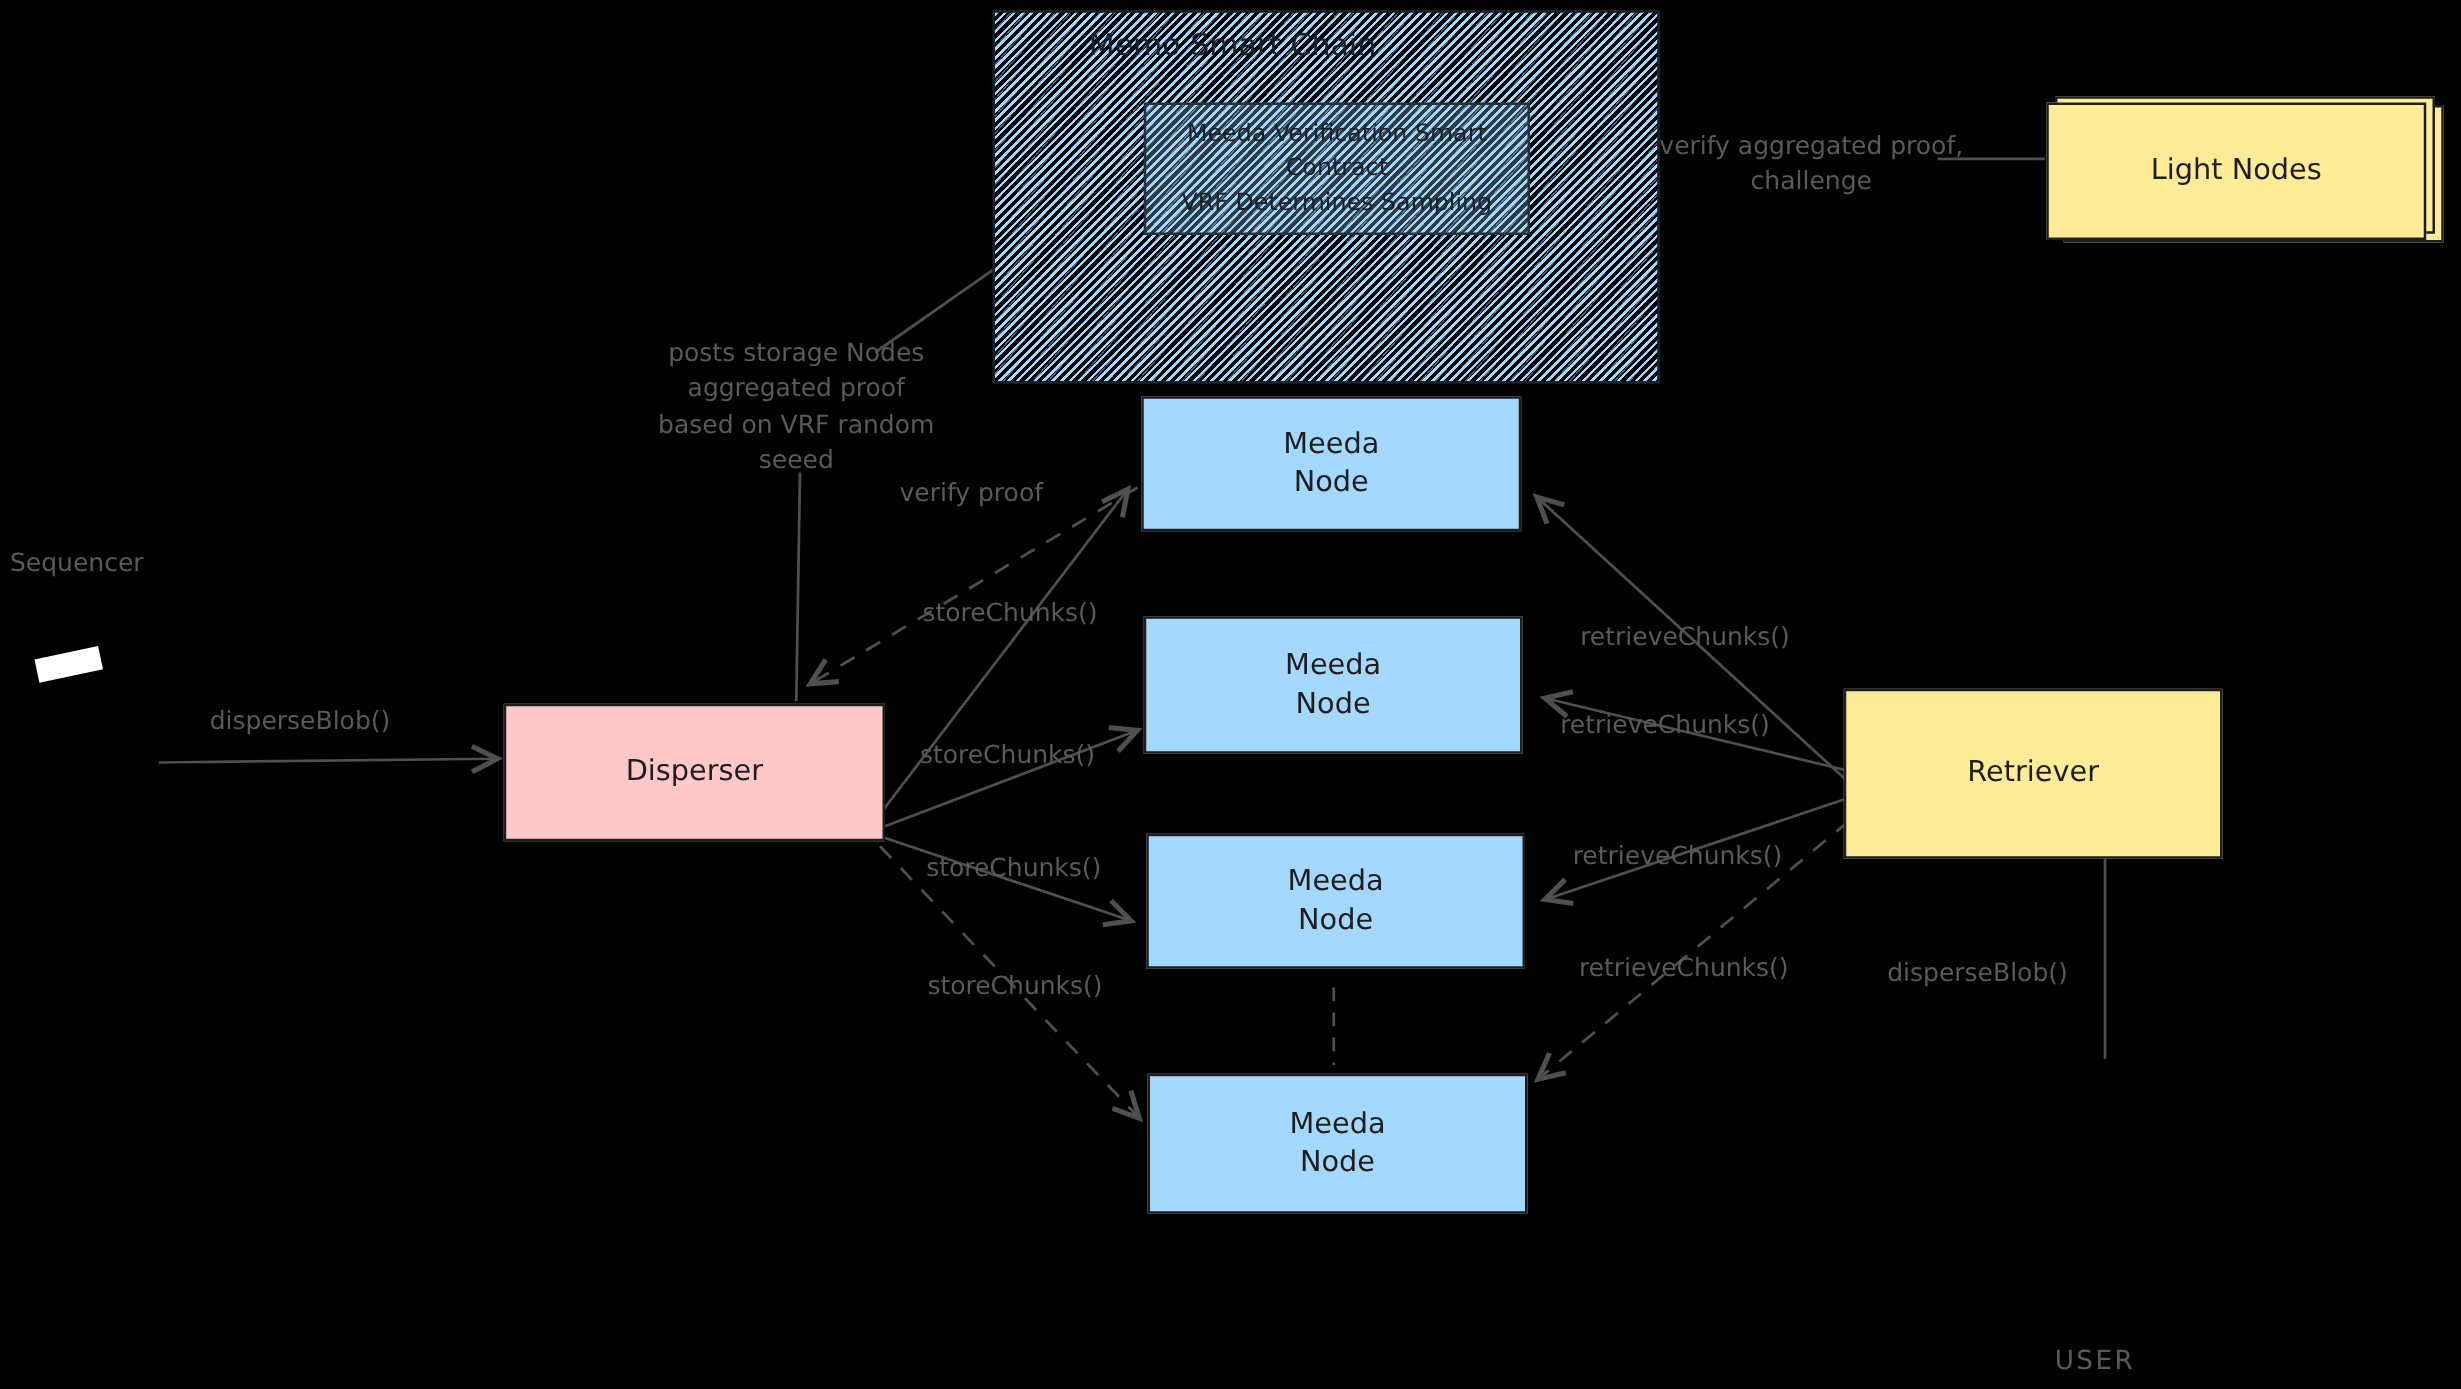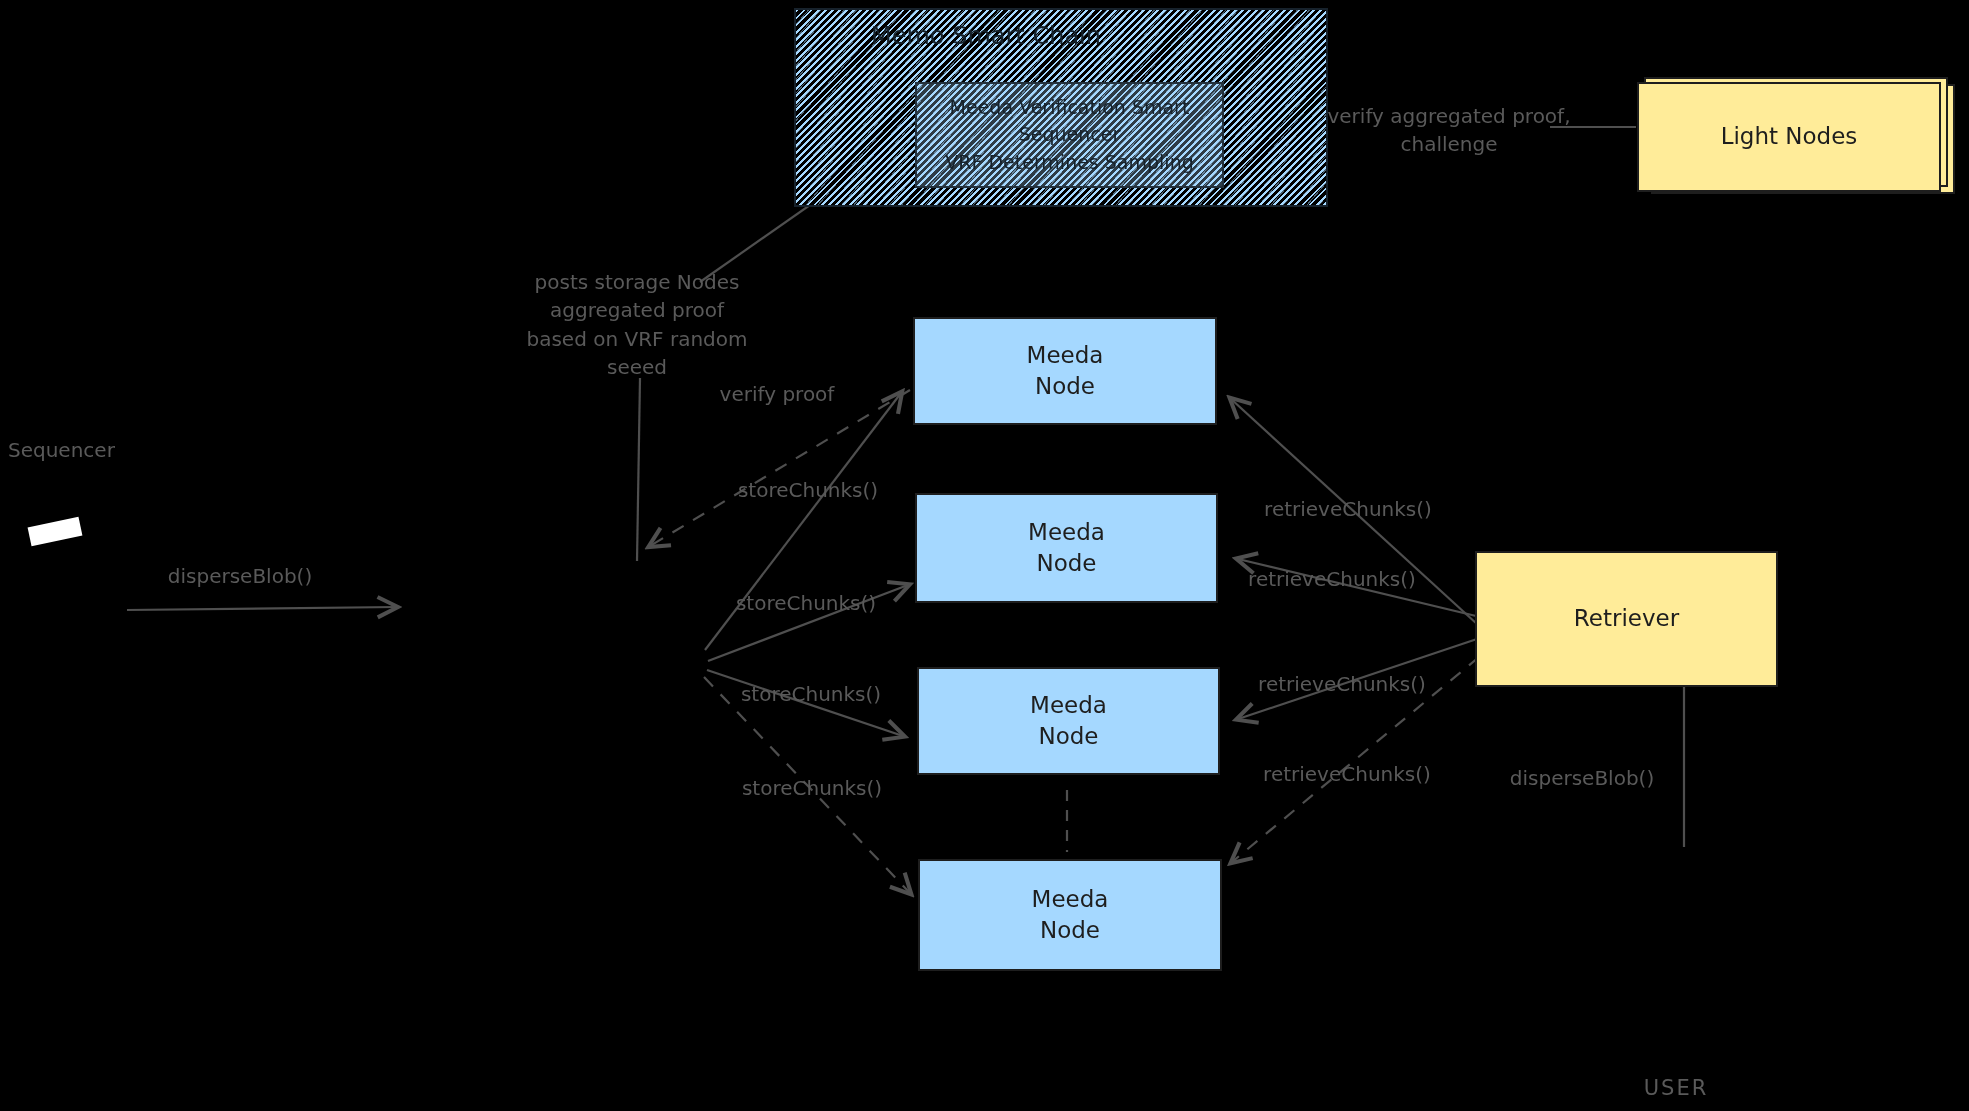--- a/index.html
+++ b/index.html
@@ -14,21 +14,21 @@
   }
   .blue{background:#a5d8ff;}
   .pink{background:#ffc9c9;}
   .yellow{background:#ffec99;}
   .pre{white-space:pre-line;}
   .label{
     position:absolute;color:#5a5a5a;font-size:20px;line-height:1.4;
     text-align:center;white-space:pre-line;
   }
   .hatch{
-    position:absolute;left:794px;top:8px;width:534px;height:199px;
+    position:absolute;left:794px;top:8px;width:534px;height:299px;
     border:2.5px solid #17222c;box-sizing:border-box;
     background-color:#000;
     background-image:
       repeating-linear-gradient(135deg,#a5d8ff 0px,#a5d8ff 2px,transparent 2px,transparent 5px),
       repeating-linear-gradient(131deg,rgba(165,216,255,.45) 0px,rgba(165,216,255,.45) 1px,transparent 1px,transparent 9px);
   }
   .hatch-title{
     position:absolute;left:40px;top:12px;width:300px;
     color:#14202a;font-size:24px;text-align:center;
   }
@@ -74,33 +74,36 @@
       <path d="M1479,657 L1232,862" stroke-dasharray="13 11" marker-end="url(#ah)"></path>
       <path d="M1684,662 L1684,847"></path>
       <path d="M1302,127 L1240,127" marker-end="url(#ah)"></path>
       <path d="M1550,127 L1636,127"></path>
     </g>
   </svg>
 
   <div class="hatch">
     <div class="hatch-title">Memo Smart Chain</div>
     <div class="contract pre">Meeda Verification Smart
-Sequencer
+Contract
 VRF Determines Sampling</div>
   </div>
 
   <div class="card" style="left:1651px;top:84px;"></div>
   <div class="card" style="left:1644px;top:77px;"></div>
   <div class="box yellow" style="left:1637px;top:70px;width:304px;height:110px;margin-top:12px;">
     <span>Light Nodes</span>
   </div>
 
   <div class="label" style="left:8px;top:436px;width:120px;text-align:left;">Sequencer</div>
   <div class="screen"></div>
 
+  <div class="box pink" style="left:403px;top:563px;width:305px;height:110px;">
+    <span>Disperser</span>
+  </div>
 
   <div class="box blue pre" style="left:913px;top:317px;width:304px;height:108px;">
     <span class="pre">Meeda
 Node</span>
   </div>
   <div class="box blue pre" style="left:915px;top:493px;width:303px;height:110px;">
     <span class="pre">Meeda
 Node</span>
   </div>
   <div class="box blue pre" style="left:917px;top:667px;width:303px;height:108px;">

